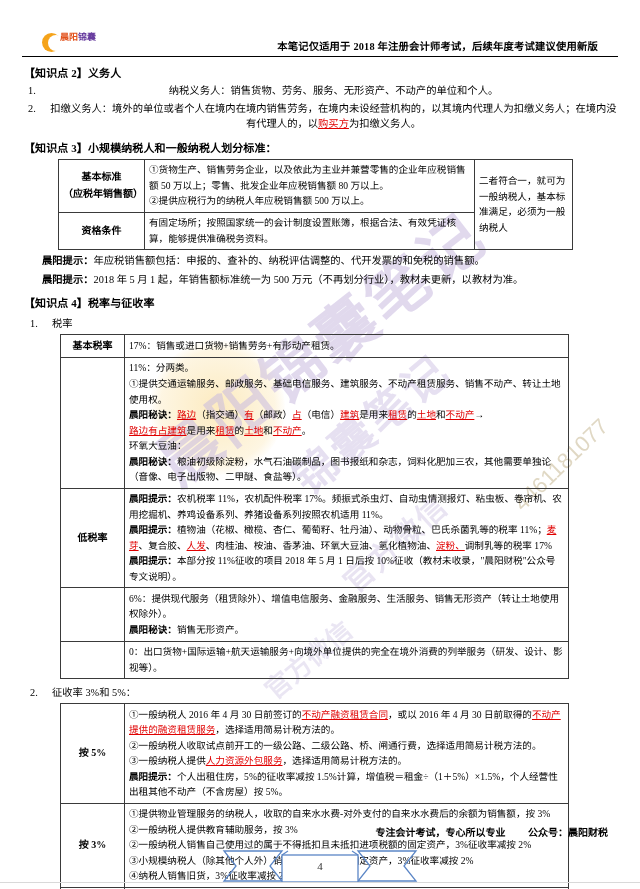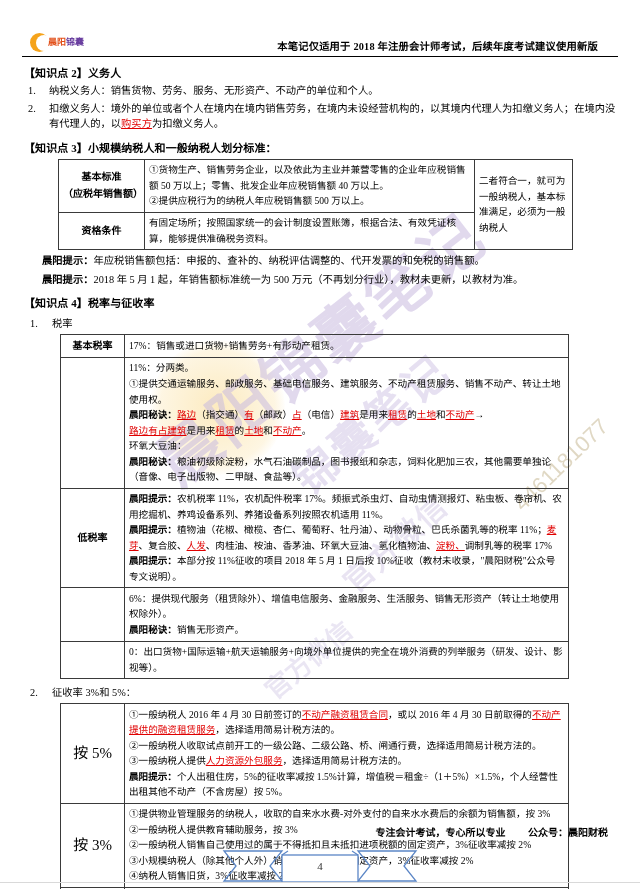--- a/index.html
+++ b/index.html
@@ -88,22 +88,22 @@
   
   .header {
     display: flex;
     align-items: flex-end;
     padding-top: 33px;
     border-bottom: 1.1px solid #000;
     padding-bottom: 3px;
   }
   .logo {
     display: flex;
-    align-items: center;
-    margin-left: 8px;
+    align-items: flex-start;
+    margin-left: 20px;
     margin-bottom: 1px;
   }
   .logo-moon {
     width: 19px; height: 19px;
     position: relative;
     display: inline-block;
     margin-right: 1px;
   }
   .logo-moon::before {
     content: "";
@@ -151,21 +151,21 @@
     font-size: 10.3px;
     margin: 3.5px 0 0 6px;
     display: flex;
     align-items: flex-start;
     line-height: 1.45;
   }
   .numline .idx {
     width: 21px;
     flex: 0 0 21px;
   }
-  .numline .body { flex: 1; }
+  .numline .body { flex: 1; text-align: center; }
   .sec-num {
     font-size: 10.3px;
     margin: 5px 0 3px 8px;
   }
   .sec-num .idx { display: inline-block; width: 22px; }
   .hint {
     font-size: 10.3px;
     margin: 3px 0 0 20px;
     line-height: 1.5;
   }
@@ -190,21 +190,21 @@
     border: 1px solid #3a3a3a;
     padding: 2.5px 4px 3px 4px;
     vertical-align: middle;
     line-height: 1.62;
   }
   td.lbl {
     text-align: center;
     font-weight: bold;
     font-size: 10px;
   }
-  td.lbl-n { font-weight: normal; font-size: 15px; }
+  td.lbl-n { font-weight: bold; font-size: 10px; }
   td.cell { text-align: left; }
   td p { margin: 0; }
 
   
   .footer {
     position: absolute;
     left: 0; right: 0;
     bottom: 0;
     z-index: 3;
   }
@@ -285,21 +285,21 @@
           <col style="width:330px">
           <col style="width:98px">
         </colgroup>
       <tbody>
           <tr>
         <td class="lbl">
           <div>基本标准</div>
           <div>（应税年销售额）</div>
         </td>
         <td class="cell">
-          <p>①货物生产、销售劳务企业，以及依此为主业并兼营零售的企业年应税销售额 50 万以上；零售、批发企业年应税销售额 40 万以上。</p>
+          <p>①货物生产、销售劳务企业，以及依此为主业并兼营零售的企业年应税销售额 50 万以上；零售、批发企业年应税销售额 80 万以上。</p>
           <p>②提供应税行为的纳税人年应税销售额 500 万以上。</p>
         </td>
         <td class="cell" rowspan="2">二者符合一，就可为一般纳税人，基本标准满足，必须为一般纳税人</td>
       </tr>
       <tr>
         <td class="lbl">资格条件</td>
         <td class="cell">有固定场所；按照国家统一的会计制度设置账簿，根据合法、有效凭证核算，能够提供准确税务资料。</td>
       </tr>
     </tbody>
       </table>

